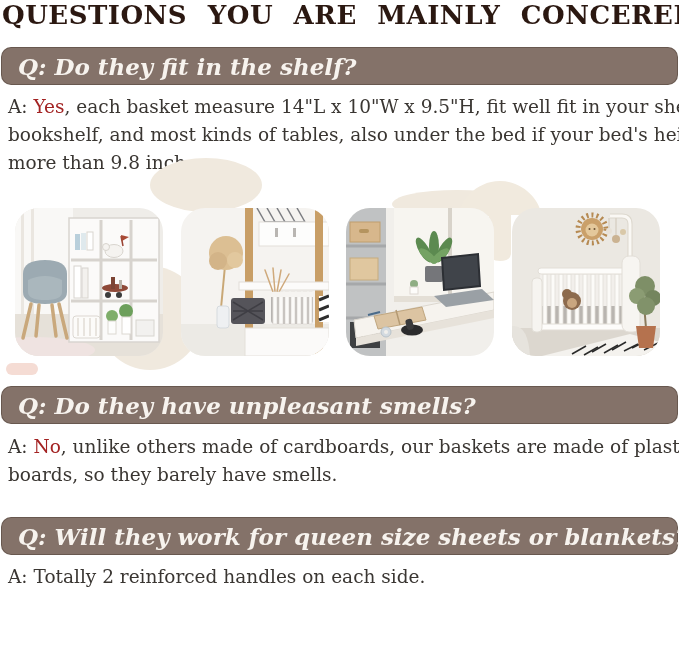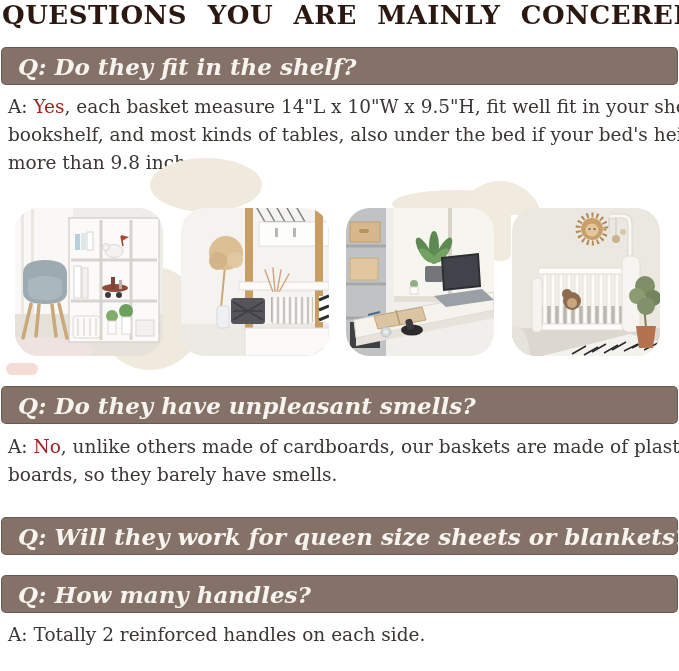--- a/index.html
+++ b/index.html
@@ -22,21 +22,21 @@
     white-space:nowrap;
   }
   
   .qbar{
     box-sizing:border-box;
     width:677px;
     margin-left:1px;
     height:38px;
     background:#847269;
     border:1px solid rgba(72,57,48,0.45);
-    border-radius:5px;
+    border-radius:10px;
     display:flex;
     align-items:center;
     padding:0 16px;
   }
   .qbar span{
     font-size:23px;
     font-style:italic;
     font-weight:bold;
     color:#f7f3ee;
     white-space:nowrap;
@@ -344,20 +344,17 @@
   </div>
   <div class="answer a2">
     <div class="ans-line"><span>A: </span><span class="hl">No</span><span>, unlike others made of cardboards, our baskets are made of plastic</span></div>
     <div class="ans-line">boards, so they barely have smells.</div>
   </div>
 
   <div class="qbar q3">
     <span>Q: Will they work for queen size sheets or blankets?</span>
   </div>
 
-  <div class="qbar q4">
-    <span>Q: How many handles?</span>
-  </div>
   <div class="answer a4">
     <div class="ans-line">A: Totally 2 reinforced handles on each side.</div>
   </div>
 
 </div>
 
 </body></html>

